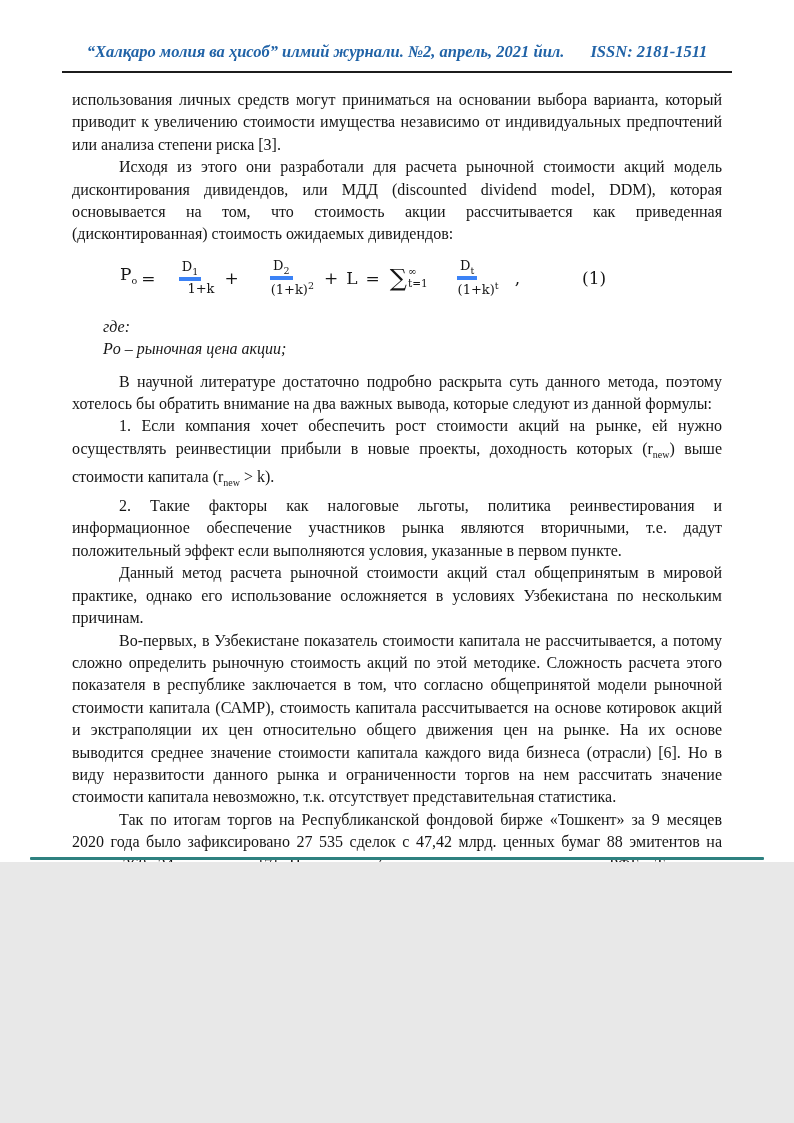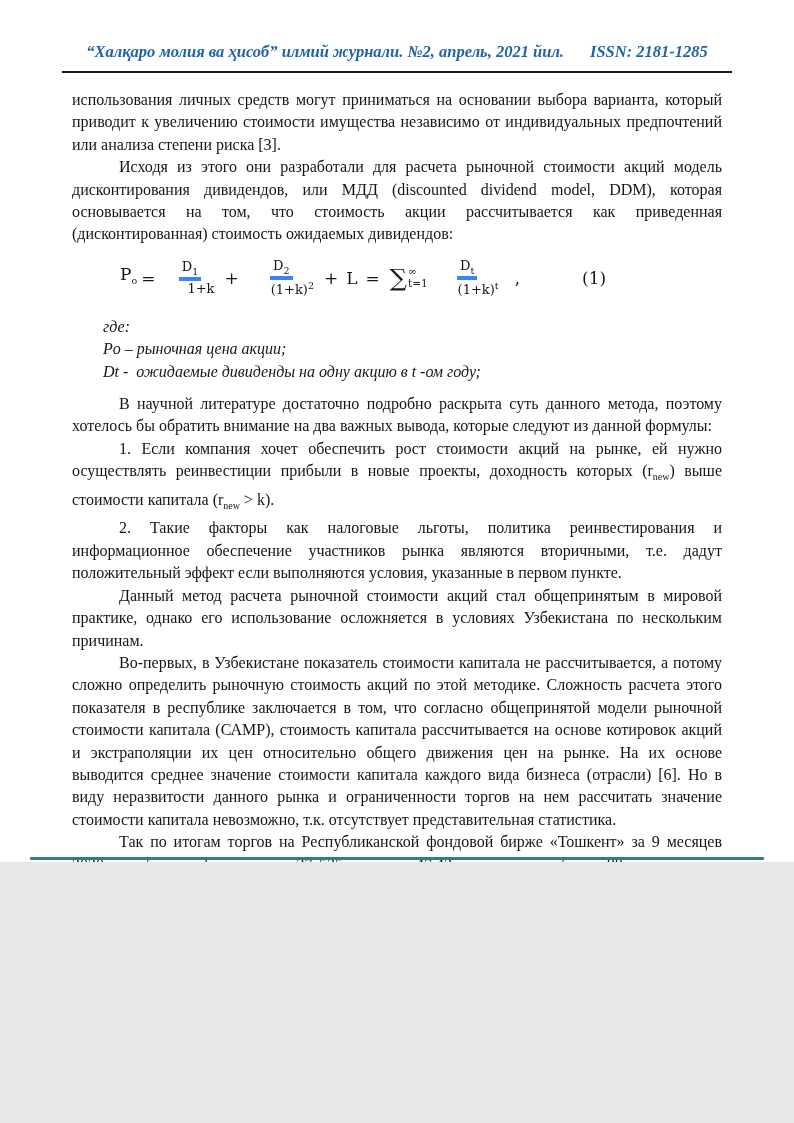--- a/index.html
+++ b/index.html
@@ -64,21 +64,21 @@
     background:#2e8180;border-radius:1px;
   }
 </style>
 </head>
 <body>
 
 <div class="page">
 
   <div class="header-row">
     <span>“Халқаро молия ва ҳисоб” илмий журнали. №2, апрель, 2021 йил.</span>
-    <span>ISSN: 2181-1285</span>
+    <span>ISSN: 2181-1511</span>
   </div>
   <hr class="header-rule">
 
   <div class="content">
 
     <p class="para noindent">использования личных средств могут приниматься на основании выбора варианта, который приводит к увеличению стоимости имущества независимо от индивидуальных предпочтений или анализа степени риска [3].</p>
 
     <p class="para">Исходя из этого они разработали для расчета рыночной стоимости акций модель дисконтирования дивидендов, или МДД (discounted dividend model, DDM), которая основывается на том, что стоимость акции рассчитывается как приведенная (дисконтированная) стоимость ожидаемых дивидендов:</p>
 
     <div class="formula-row">
@@ -105,21 +105,20 @@
         <span class="num"><span>D</span><sub class="fsub">t</sub></span>
         <span class="den"><span>(1+k)</span><sup class="fsup">t</sup></span>
       </span>
       <span class="formula-comma">,</span>
       <span class="formula-label">(1)</span>
     </div>
 
     <div class="defs">
       <p class="def-line">где:</p>
       <p class="def-line">Po – рыночная цена акции;</p>
-      <p class="def-line">Dt -&nbsp;&nbsp;ожидаемые дивиденды на одну акцию в t -ом году;</p>
     </div>
 
     <div class="gap-small"></div>
 
     <p class="para">В научной литературе достаточно подробно раскрыта суть данного метода, поэтому хотелось бы обратить внимание на два важных вывода, которые следуют из данной формулы:</p>
 
     <p class="para"><span>1. Если компания хочет обеспечить рост стоимости акций на рынке, ей нужно осуществлять реинвестиции прибыли в новые проекты, доходность которых (r</span><sub class="ssub">new</sub><span>) выше стоимости капитала (r</span><sub class="ssub">new</sub><span> &gt; k).</span></p>
 
     <p class="para">2. Такие факторы как налоговые льготы, политика реинвестирования и информационное обеспечение участников рынка являются вторичными, т.е. дадут положительный эффект если выполняются условия, указанные в первом пункте.</p>
 

